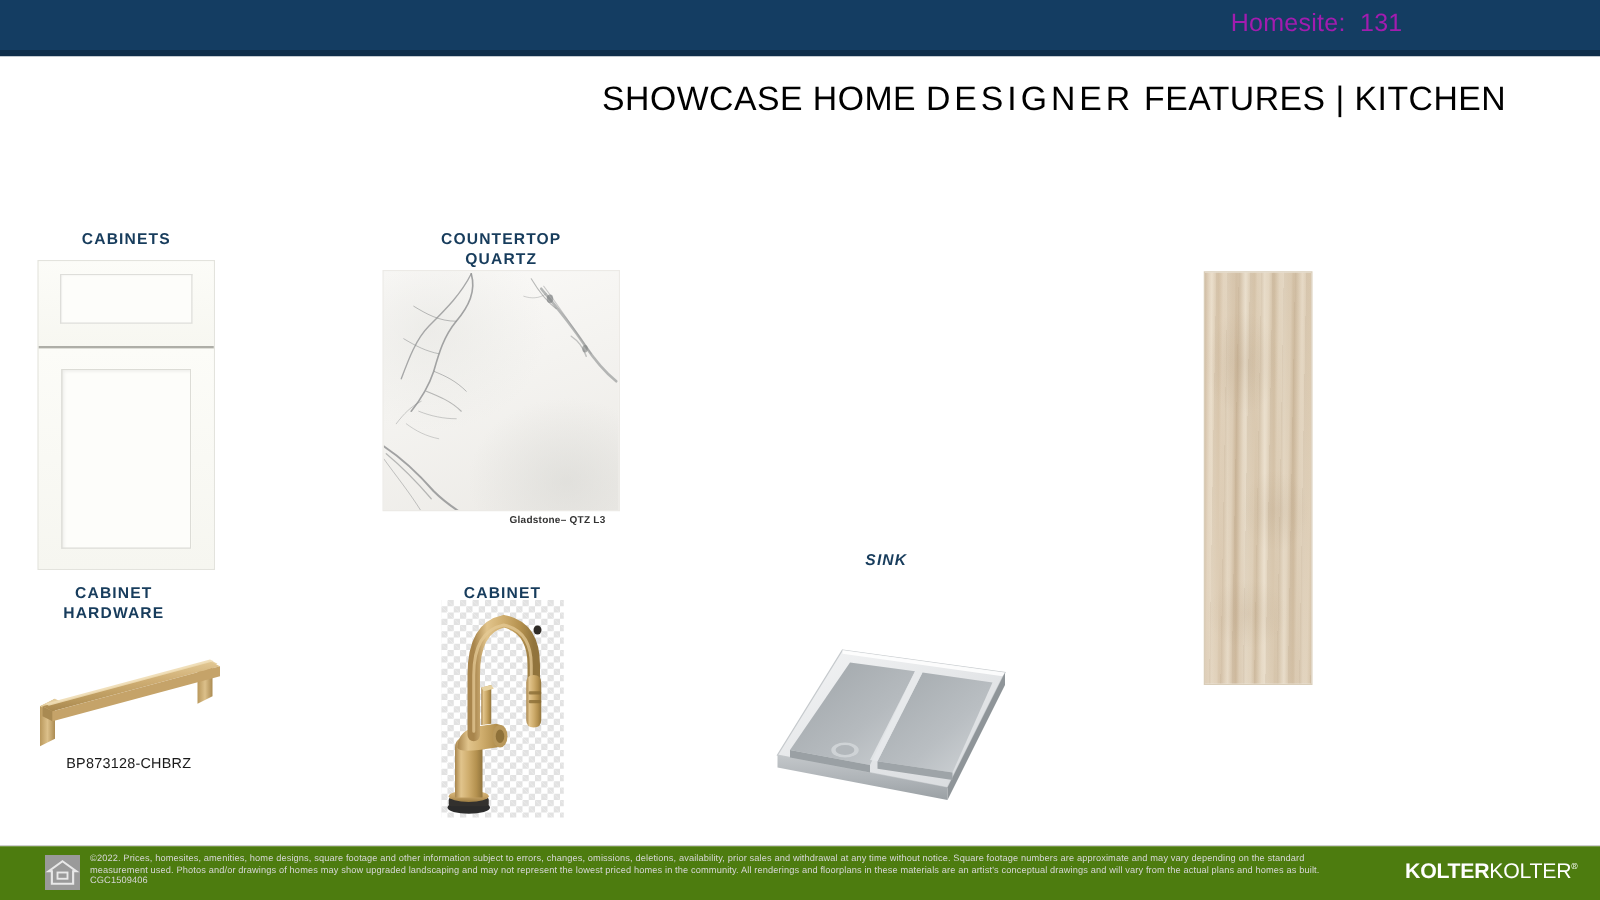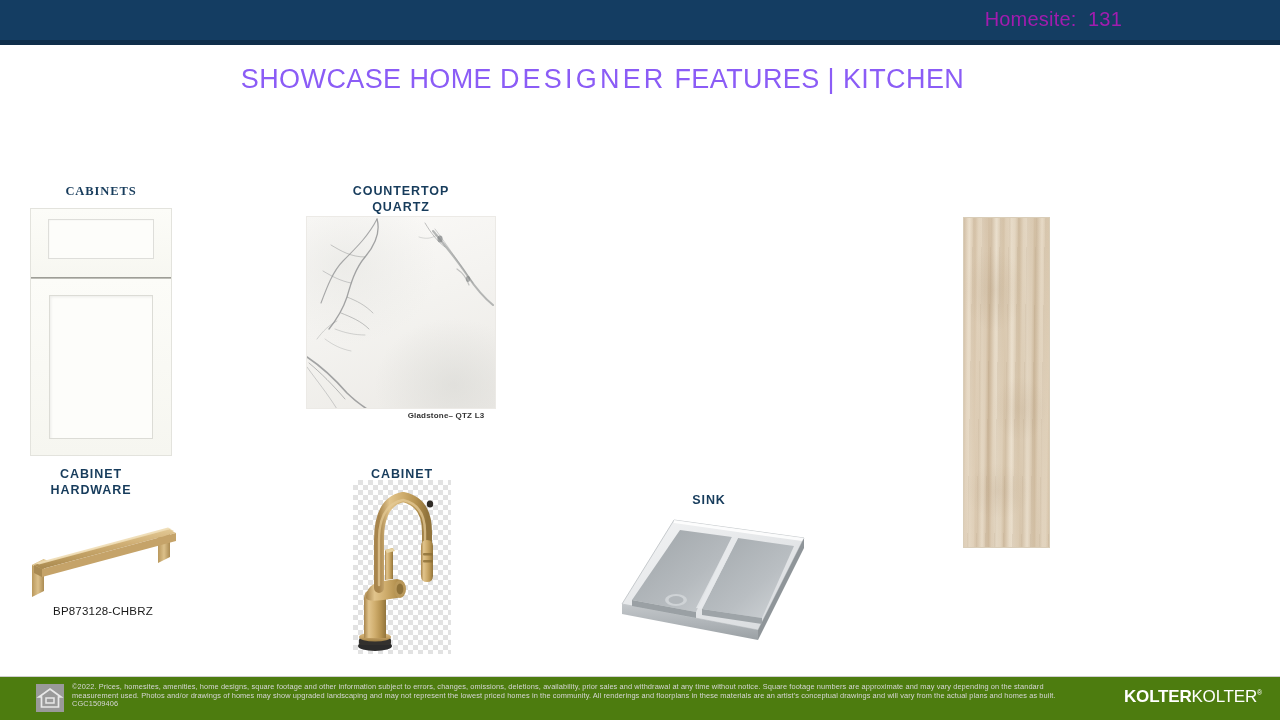--- a/index.html
+++ b/index.html
@@ -21,22 +21,22 @@
   }
   .homesite{
     position:absolute; right:158px; top:8px;
     color:#a21caf; font-size:20px; letter-spacing:.2px;
     white-space:nowrap;
   }
 
   
   .slide-title{
     position:absolute; left:0; top:64px; width:1205px;
-    text-align:center;
-    color:#8b5cf6;
+    text-align:right;
+    color:#000000;
     font-size:27px;
     font-weight:400;
     letter-spacing:.4px;
     white-space:nowrap;
   }
   .slide-title .spaced{ letter-spacing:3.2px; }
 
   
   .item-label{
     position:absolute;
@@ -181,21 +181,21 @@
 
 <div class="header-bar"></div>
 <div class="header-accent"></div>
 <div class="homesite">
   <span>Homesite:</span>
   &nbsp;<span>131</span>
 </div>
 
 <div class="slide-title"><span>SHOWCASE HOME </span><span class="spaced">DESIGNER</span><span> FEATURES | KITCHEN</span></div>
 
-<div class="item-label" style="left:30px; top:183px; width:142px;font-family:Liberation Serif, serif;">CABINETS</div>
+<div class="item-label" style="left:30px; top:183px; width:142px;">CABINETS</div>
 
 <div class="cabinet-wrap">
   <div class="cab-drawer">
     <div class="cab-drawer-inner"></div>
   </div>
   <div class="cab-split"></div>
   <div class="cab-door">
     <div class="cab-door-inner"></div>
   </div>
 </div>
@@ -310,21 +310,21 @@
     <path d="M26 108 L26 60 Q26 22 50 17 Q74 22 74 52 L74 74" fill="none" stroke="url(#fgold)" stroke-width="10" stroke-linecap="round"></path>
     <path d="M26 105 L26 60 Q26 25 50 20 Q72 25 72 52 L72 72" fill="none" stroke="#e4c995" stroke-width="2.4" stroke-linecap="round" opacity=".75"></path>
 
     <path d="M68 66 Q68 60 74 60 Q80 60 80 66 L80 96 Q80 102 74 102 Q68 102 68 96 Z" fill="url(#fgold)"></path>
     <rect x="70" y="73" width="10" height="2.6" rx="1" fill="#8a6d35" opacity=".8"></rect>
     <rect x="70" y="80" width="10" height="2.6" rx="1" fill="#8a6d35" opacity=".8"></rect>
     <ellipse cx="77" cy="24" rx="3.2" ry="3.6" fill="#2f2b26"></ellipse>
   </svg>
 </div>
 
-<div class="item-label" style="left:660px; top:492px; width:98px;">SINK</div>
+<div class="item-label" style="left:660px; top:440px; width:98px;font-style:italic;">SINK</div>
 
 <div class="sink-wrap">
   <svg width="200" height="136" viewBox="0 0 200 136">
     <defs>
       <linearGradient id="stTop" x1="0" y1="0" x2="1" y2="1">
         <stop offset="0%" stop-color="#f3f4f5"></stop>
         <stop offset="100%" stop-color="#d7dadd"></stop>
       </linearGradient>
       <linearGradient id="stFront" x1="0" y1="0" x2="0" y2="1">
         <stop offset="0%" stop-color="#c3c7ca"></stop>

